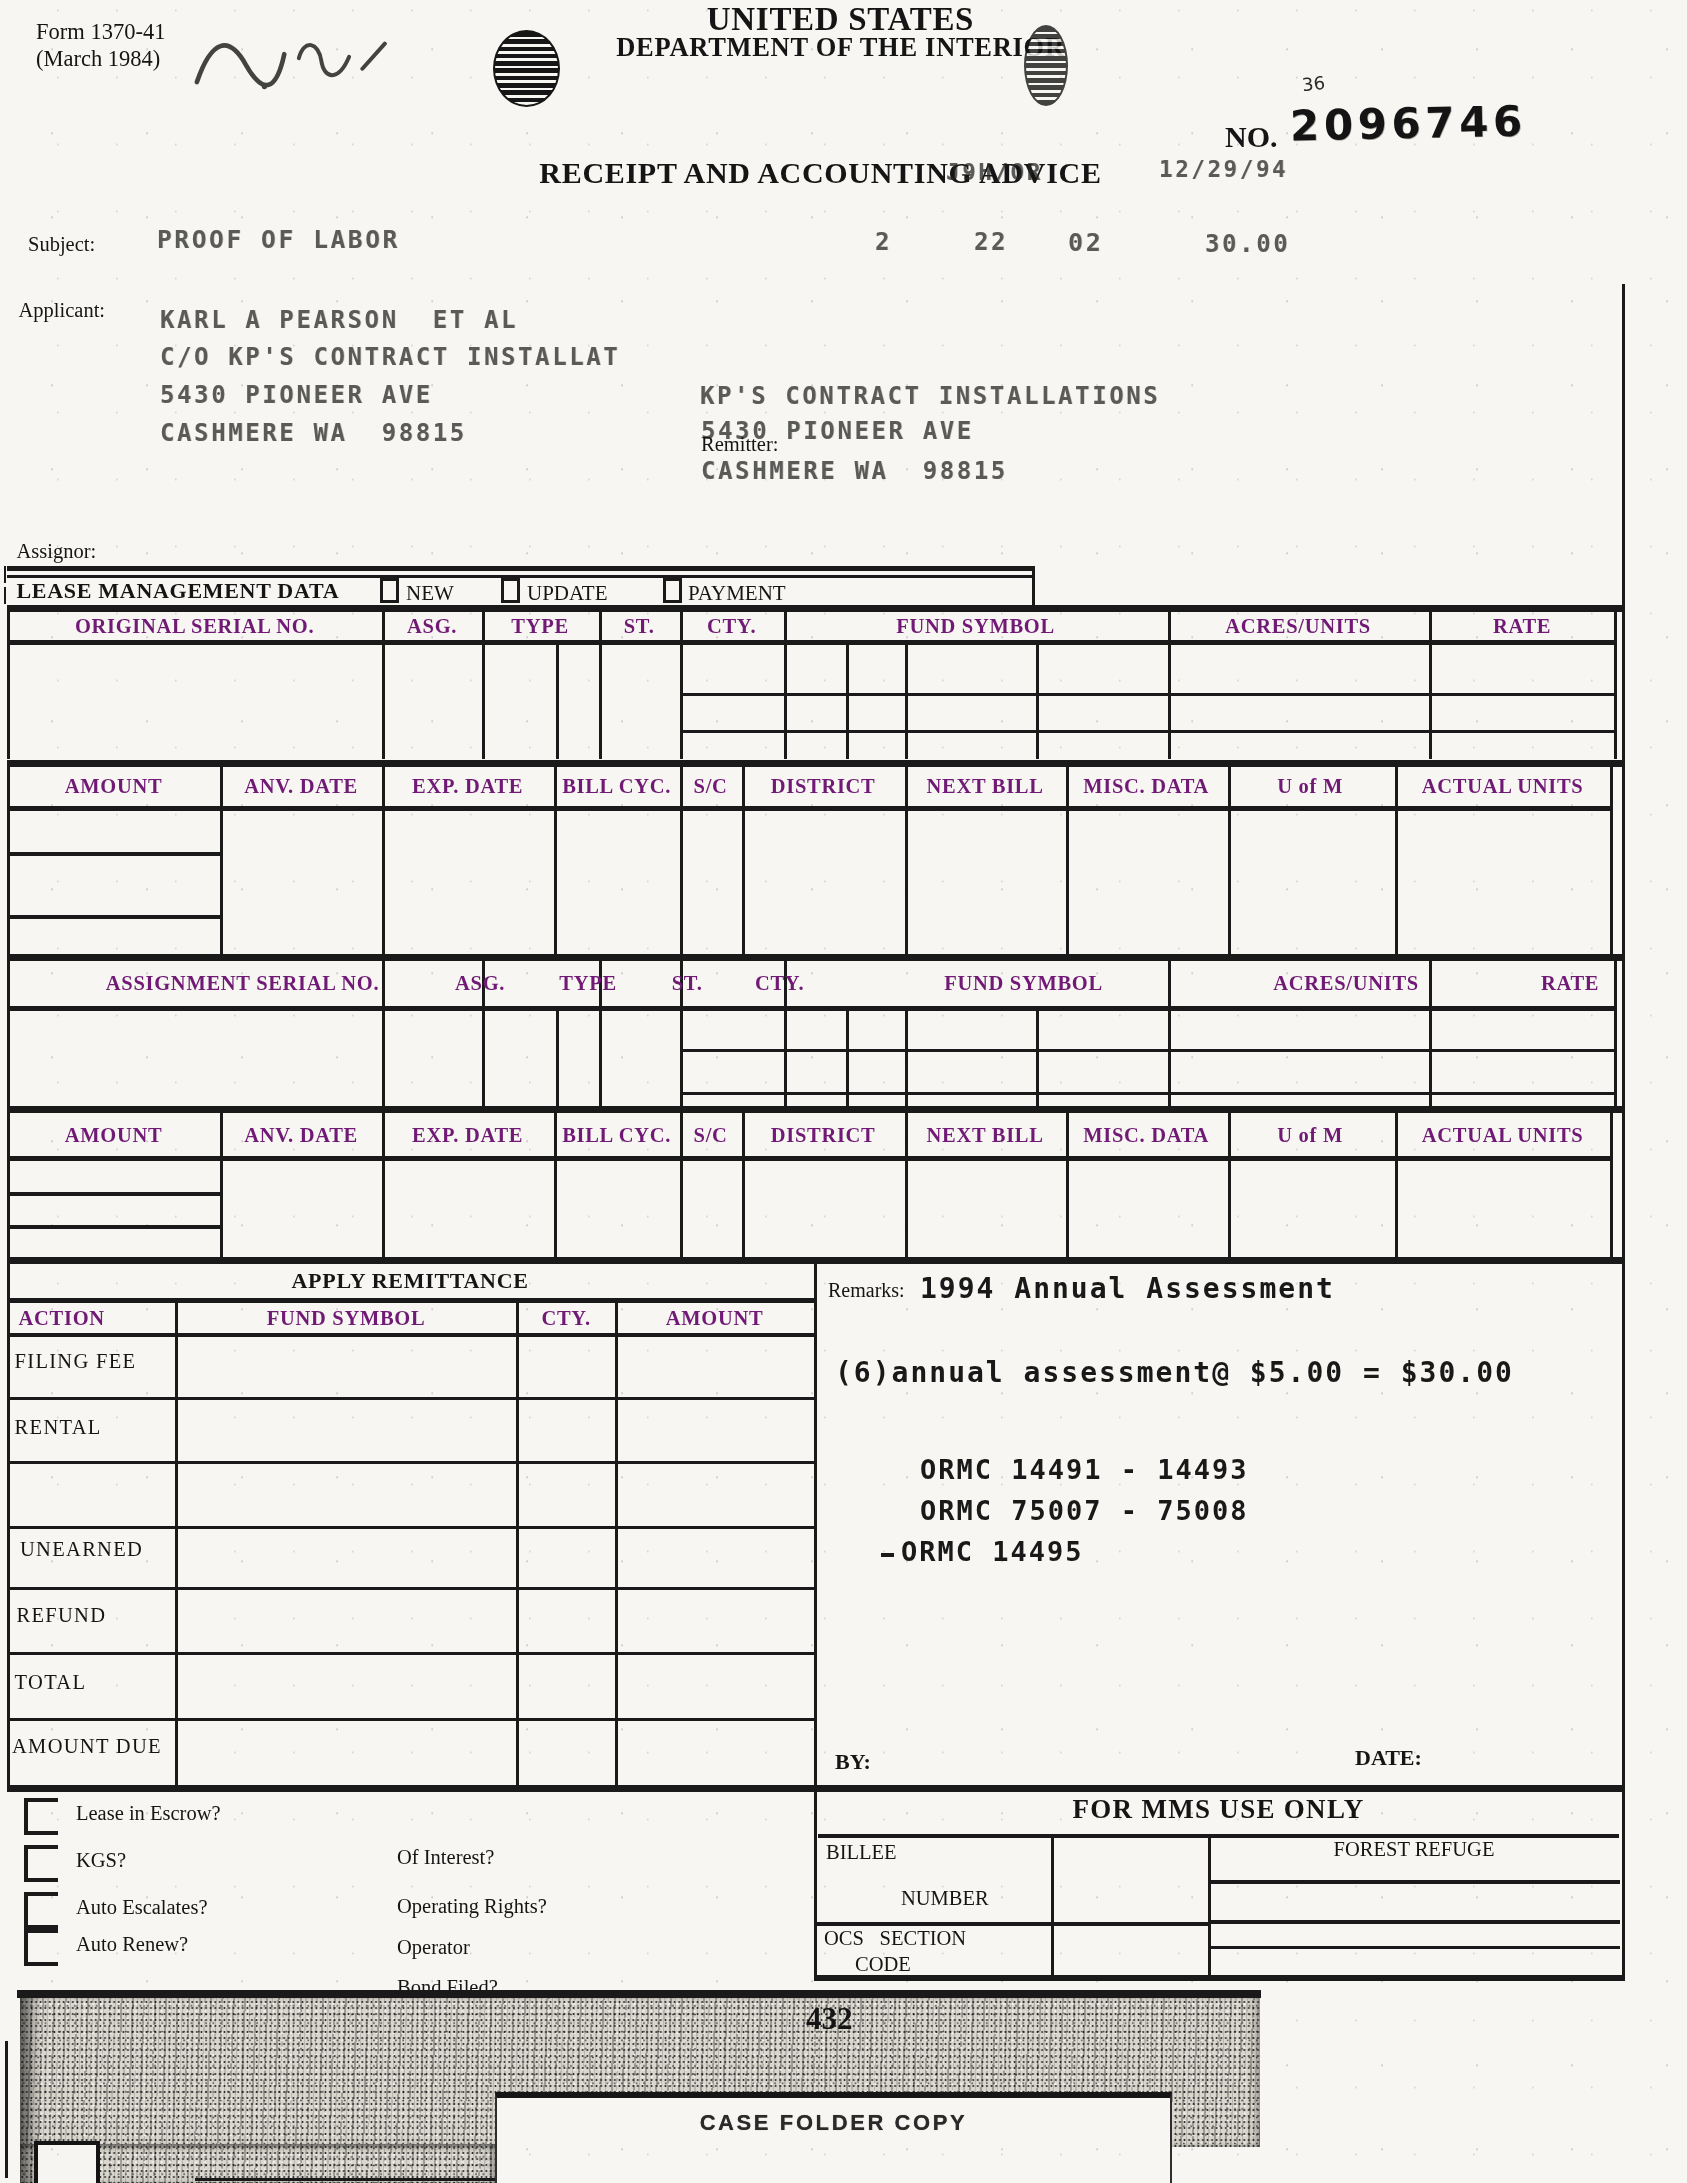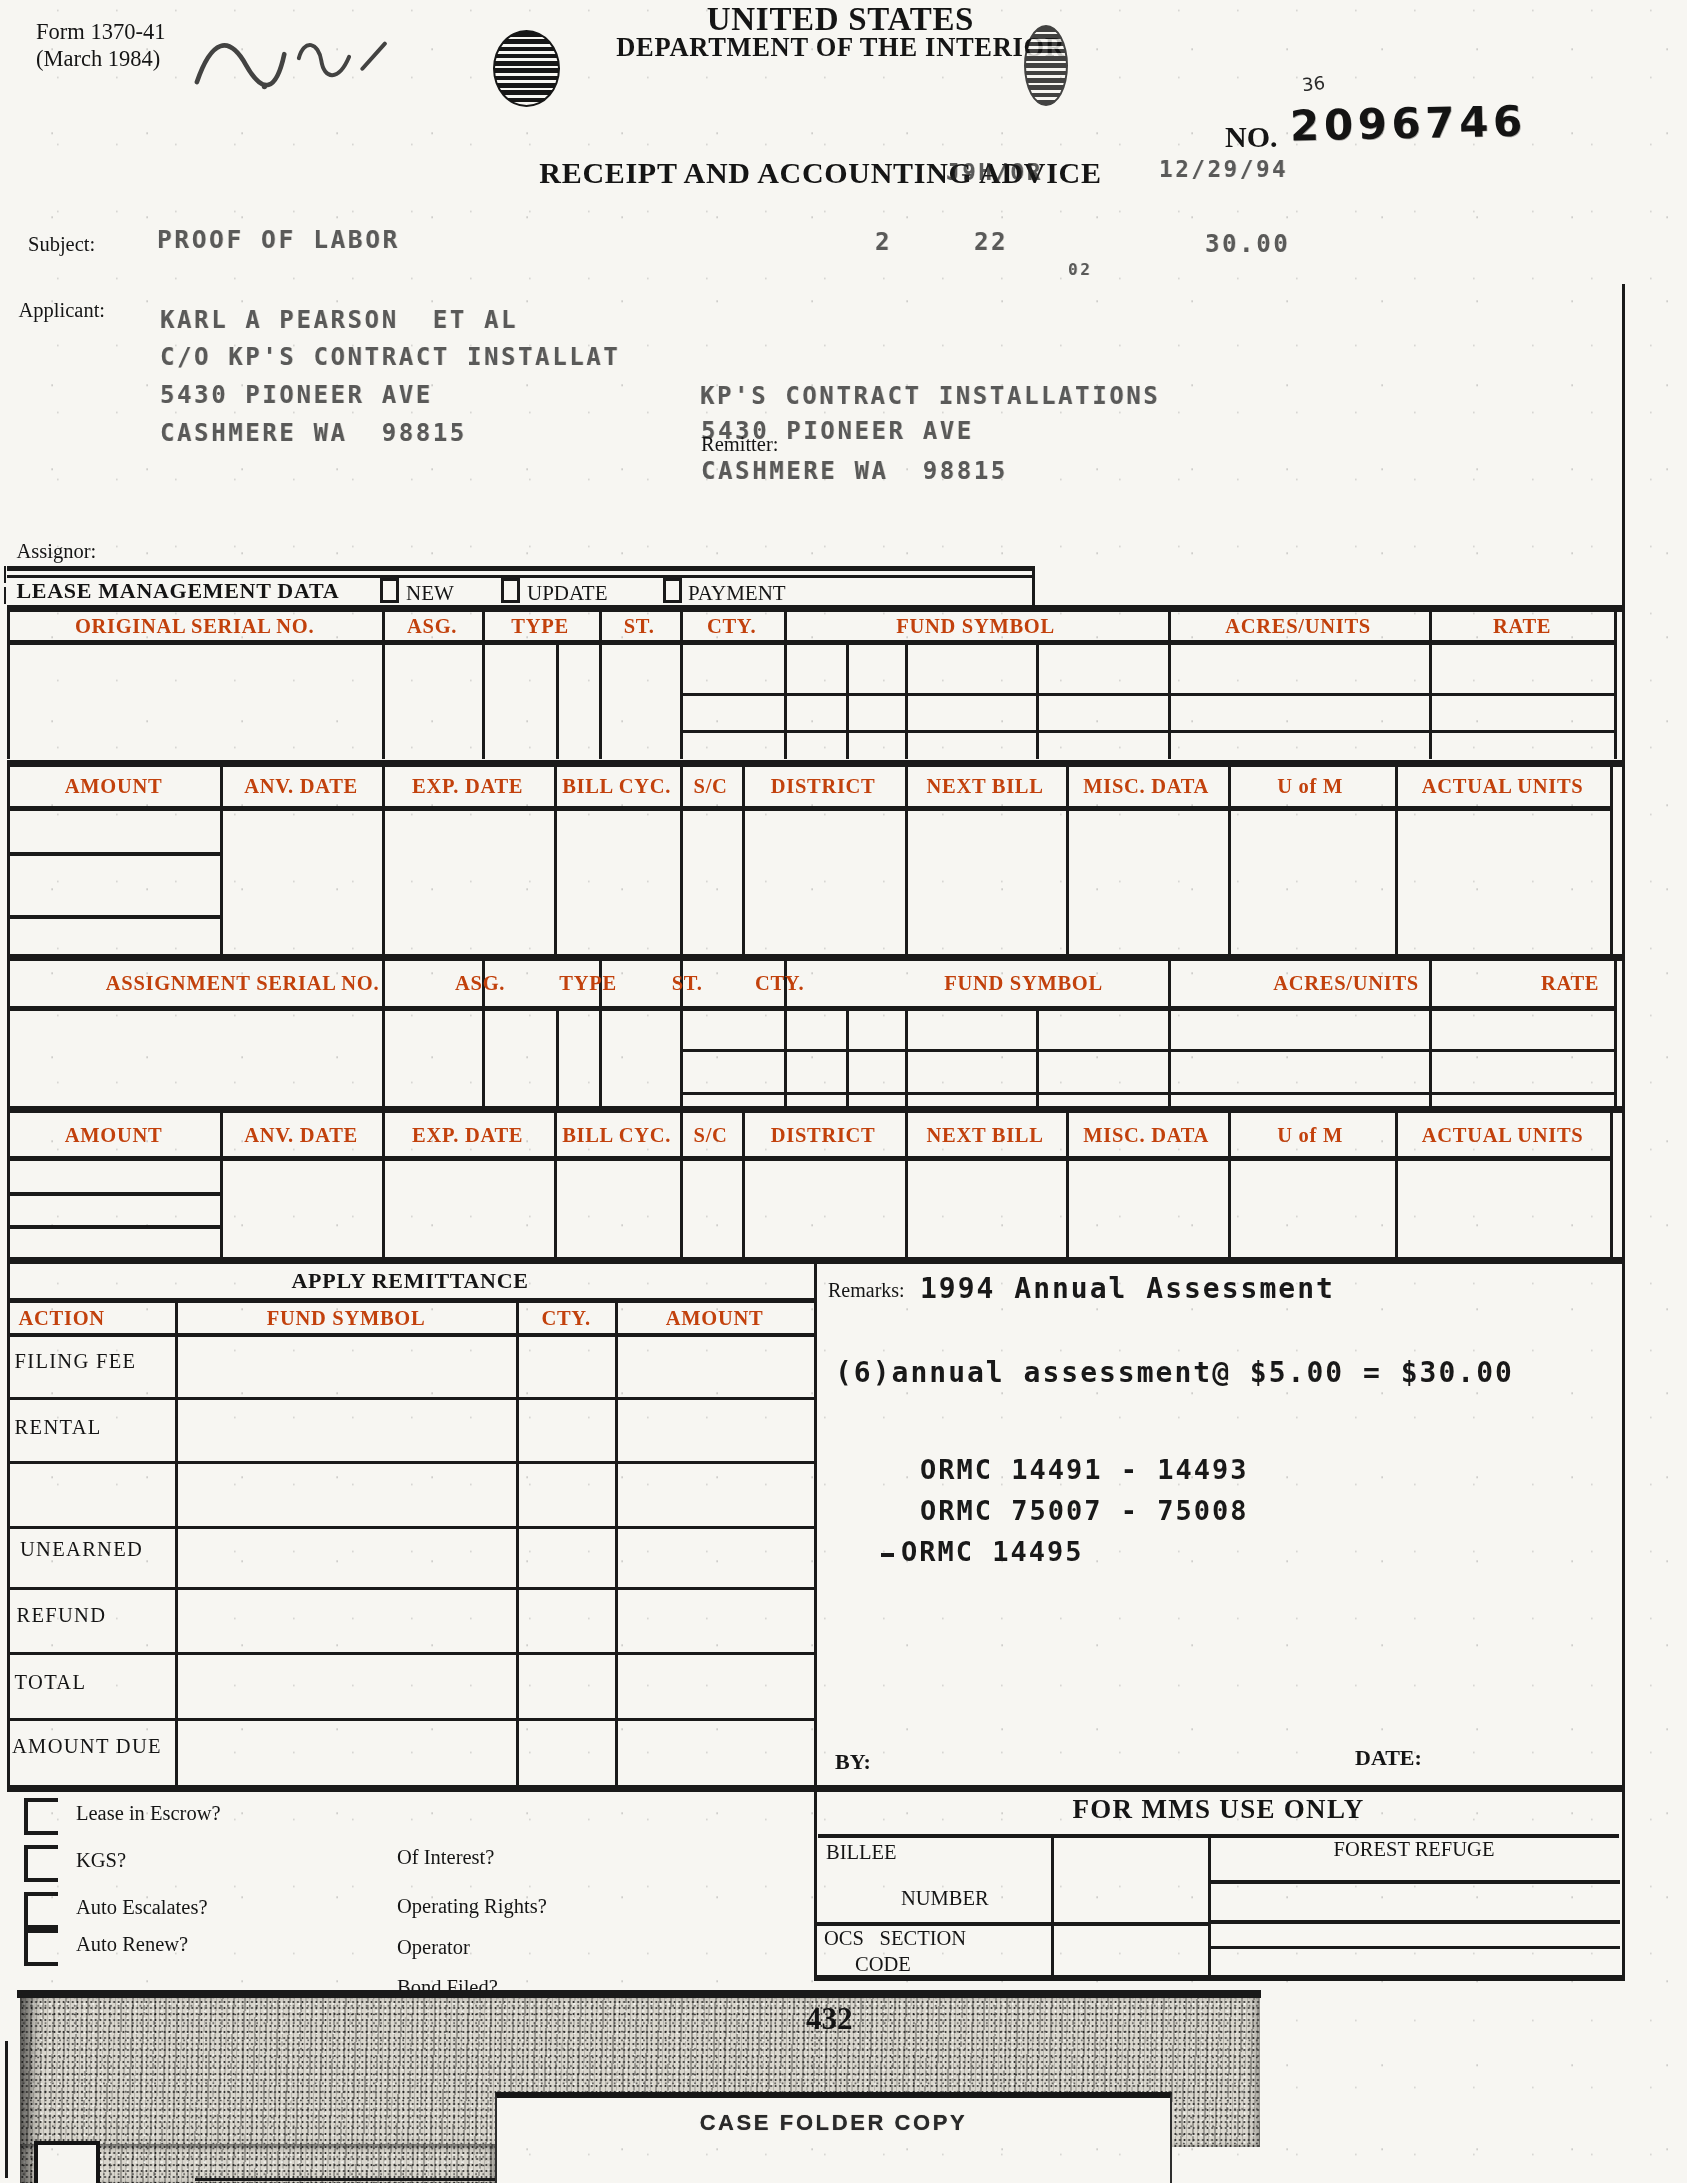--- a/index.html
+++ b/index.html
@@ -12,21 +12,21 @@
     background-size:95px 84px,59px 67px;background-position:4.6px 7.3px,28.4px 44px;}
   .ln{position:absolute;background:#1a1a1a;z-index:2;}
   .serif{position:absolute;font-family:"Liberation Serif",serif;color:#151515;}
   .dm{position:absolute;font-family:"DejaVu Sans Mono",monospace;font-weight:bold;color:#242424;
       letter-spacing:2.6px;white-space:pre;text-shadow:0.7px 0 0 rgba(40,40,40,.3);}
   .faded{opacity:.74;}
   .mono{position:absolute;font-family:"DejaVu Sans Mono",monospace;font-weight:bold;color:#191919;
         letter-spacing:2px;white-space:pre;}
   .hdr-row{position:absolute;display:flex;z-index:3;}
   .hdr-cell{display:flex;align-items:center;justify-content:center;height:100%;box-sizing:border-box;
-            font-family:"Liberation Serif",serif;font-weight:600;font-size:20.5px;letter-spacing:0.7px;color:#c2410c;}
+            font-family:"Liberation Serif",serif;font-weight:600;font-size:20.5px;letter-spacing:0.7px;color:#701a75;}
   .cb{position:absolute;width:19px;height:25px;border:3.3px solid #1a1a1a;box-sizing:border-box;background:transparent;z-index:3;}
   .bracket{position:absolute;width:34px;height:37px;border:4px solid #1a1a1a;border-right:none;box-sizing:border-box;z-index:3;}
   .noise{position:absolute;z-index:1;background-color:#d9d6cd;
     background-image:radial-gradient(rgba(15,15,15,.85) 0.8px,transparent 1.1px),
       radial-gradient(rgba(15,15,15,.7) 0.7px,transparent 1px),
       radial-gradient(rgba(250,250,245,.95) 0.9px,transparent 1.3px),
       repeating-linear-gradient(92deg,rgba(20,20,18,.3) 0 2px,transparent 2px 5.3px,rgba(20,20,18,.16) 5.3px 6.6px,transparent 6.6px 11.2px);
     background-size:4.6px 6px,7.3px 8.6px,8.6px 7.3px,auto;
     box-shadow:inset 16px 0 13.2px -5.3px rgba(15,15,15,.6),inset 0 5.3px 4px -2px rgba(15,15,15,.45),inset -9.3px 0 8px -5.3px rgba(15,15,15,.3);}
   .seal{position:absolute;border-radius:50%;z-index:2;
@@ -61,21 +61,21 @@
               letter-spacing:4.6px;color:#141414;transform:rotate(-1.2deg);text-shadow:0.7px 0.7px 0 rgba(20,20,20,.35);">2096746</div>
   <div style="position:absolute;left:1302px;top:73px;font-family:'DejaVu Sans',sans-serif;font-size:18px;color:#2a2a2a;transform:rotate(-6deg);">36</div>
 
   <div class="dm faded" style="left:946px;top:159px;font-size:22.5px;">J9H/OR</div>
   <div class="dm faded" style="left:1159px;top:156px;font-size:22.5px;">12/29/94</div>
 
   <div class="serif" style="left:28px;top:233px;font-size:20.5px;">Subject:</div>
   <div class="dm faded" style="left:157px;top:225px;font-size:24.5px;">PROOF OF LABOR</div>
   <div class="dm faded" style="left:875px;top:228px;font-size:24px;">2</div>
   <div class="dm faded" style="left:974px;top:228px;font-size:24px;">22</div>
-  <div class="dm faded" style="left:1068px;top:228px;font-size:16px;margin-top:32px;">02</div>
+  <div class="dm faded" style="left:1068px;top:228px;font-size:25px;">02</div>
   <div class="dm faded" style="left:1205px;top:230px;font-size:24px;">30.00</div>
 
   <div class="serif" style="left:18.5px;top:299px;font-size:20.5px;">Applicant:</div>
   <div class="dm faded" style="left:160px;top:306px;font-size:24px;">KARL A PEARSON  ET AL</div>
   <div class="dm faded" style="left:160px;top:343px;font-size:24px;">C/O KP'S CONTRACT INSTALLAT</div>
   <div class="dm faded" style="left:160px;top:381px;font-size:24px;">5430 PIONEER AVE</div>
   <div class="dm faded" style="left:160px;top:419px;font-size:24px;">CASHMERE WA  98815</div>
 
   <div class="dm faded" style="left:700px;top:382px;font-size:24px;">KP'S CONTRACT INSTALLATIONS</div>
   <div class="dm faded" style="left:701px;top:417px;font-size:24px;">5430 PIONEER AVE</div>

